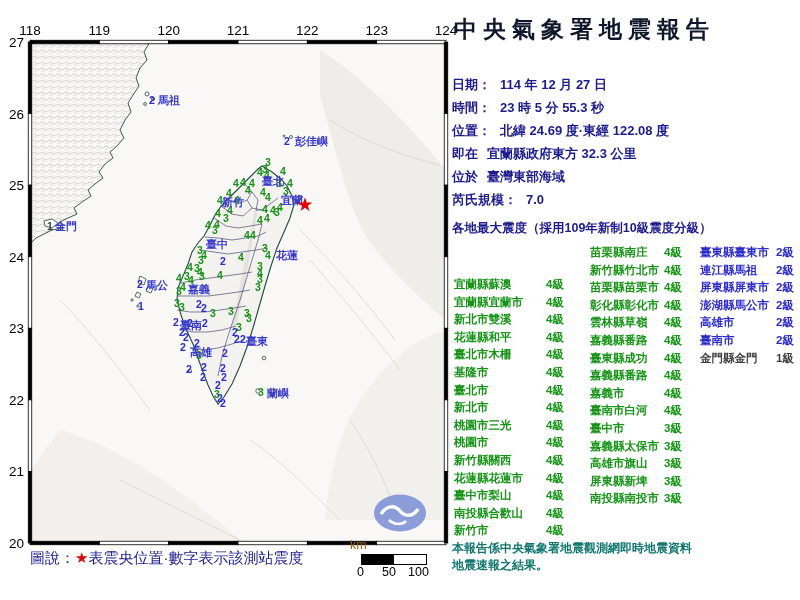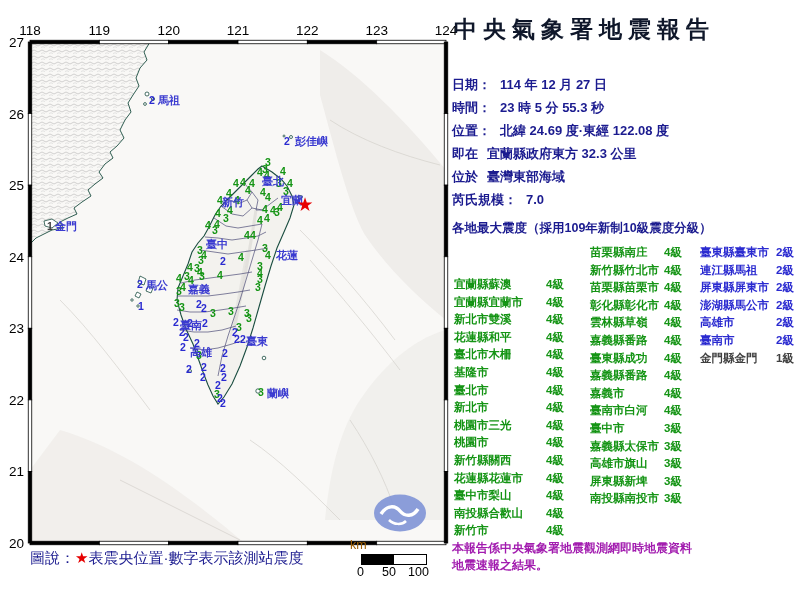--- a/index.html
+++ b/index.html
@@ -35,21 +35,21 @@
   .colm{position:absolute;top:0;}
   .colm.c0{left:2px;width:120px;margin-top:32px;}
   .colm.c1{left:138px;width:102px;}
   .colm.c2{left:238px;width:104px;margin-left:10px;}
   .irow{display:flex;font-size:11.5px;font-weight:bold;height:17.6px;line-height:17.6px;white-space:nowrap;}
   .irow .nm{flex:1;}
   .irow .lvl{flex:none;width:28px;}
   .irow.g{color:#149414;}
   .irow.b{color:#2a2ad0;}
   .irow.d{color:#3f3f3f;}
-  #footer{position:absolute;left:452px;top:540px;font-size:12px;font-weight:bold;color:#a21caf;line-height:17px;white-space:nowrap;}
+  #footer{position:absolute;left:452px;top:540px;font-size:12px;font-weight:bold;color:#0f766e;line-height:17px;white-space:nowrap;}
 </style>
 </head>
 <body>
 
 <svg id="map-svg" width="460" height="600" viewBox="0 0 460 600" xmlns="http://www.w3.org/2000/svg">
   <defs>
     <pattern id="hatch" width="8" height="6" patternUnits="userSpaceOnUse">
       <path d="M0,3 Q2,1 4,3 T8,3" stroke="#b5b5b5" stroke-width="0.6" fill="none"></path>
       <path d="M1,5.5 Q3,4 5,5.5" stroke="#c8c8c8" stroke-width="0.5" fill="none"></path>
     </pattern>

